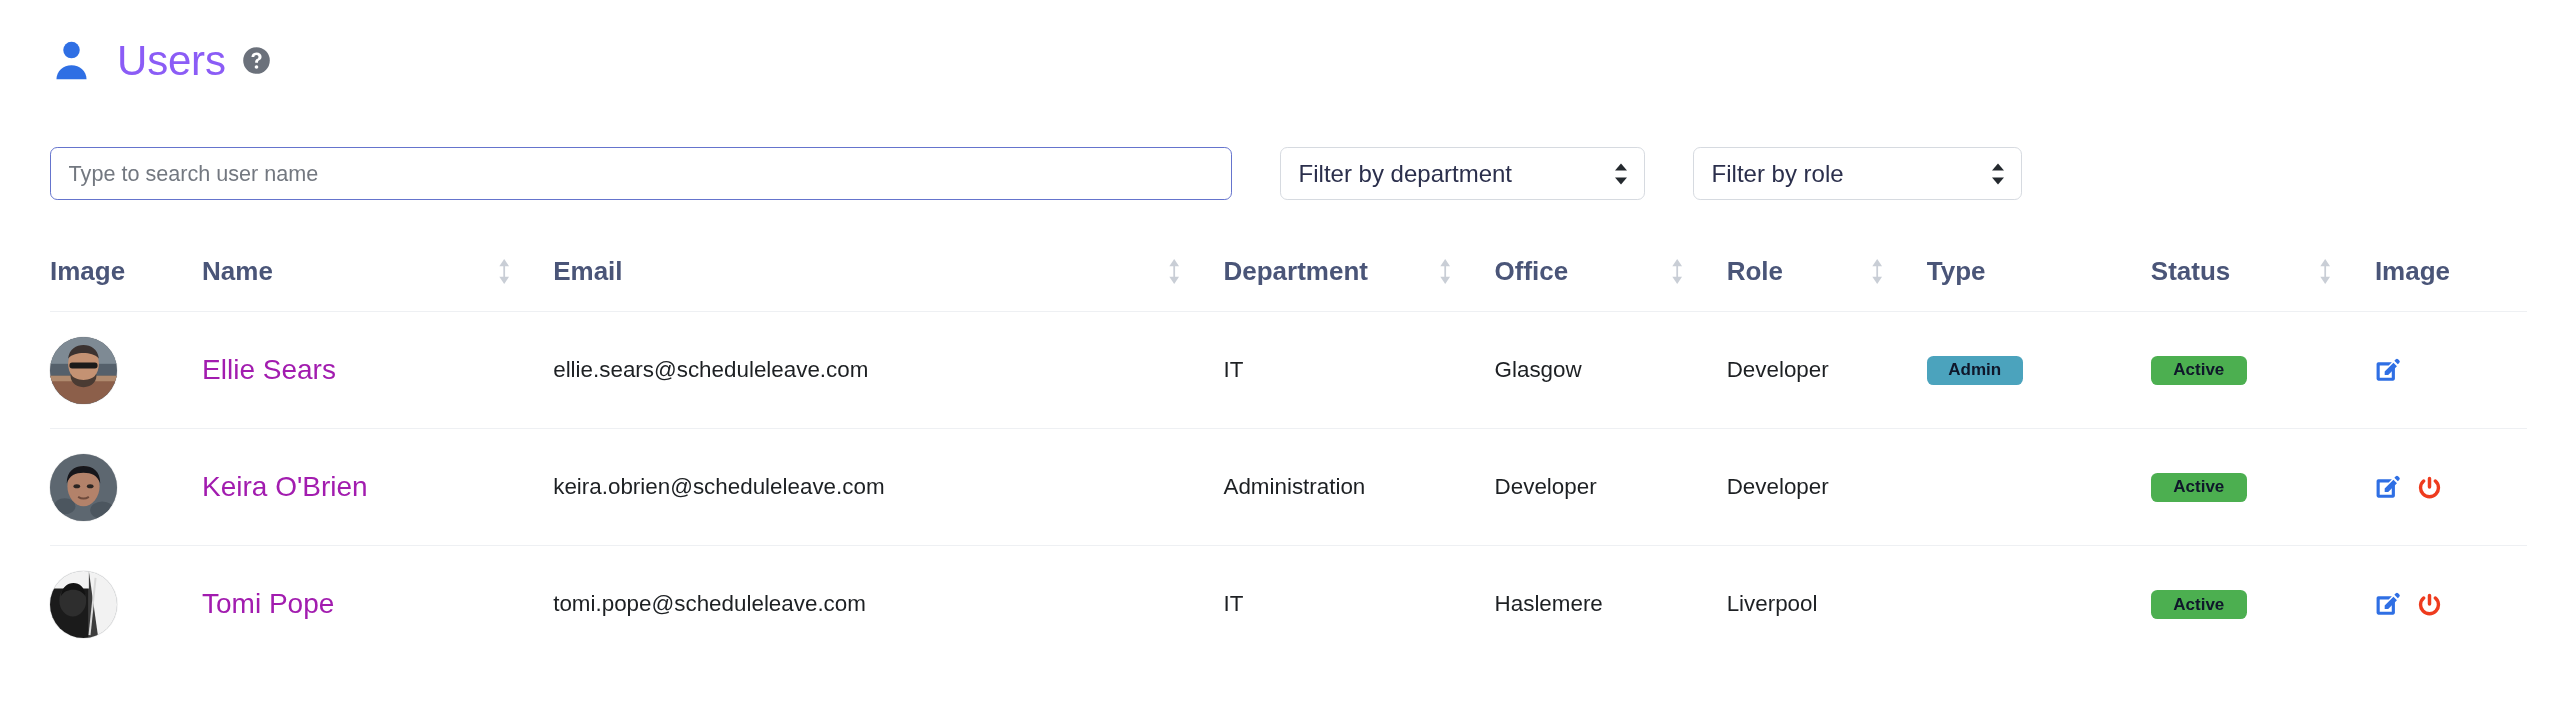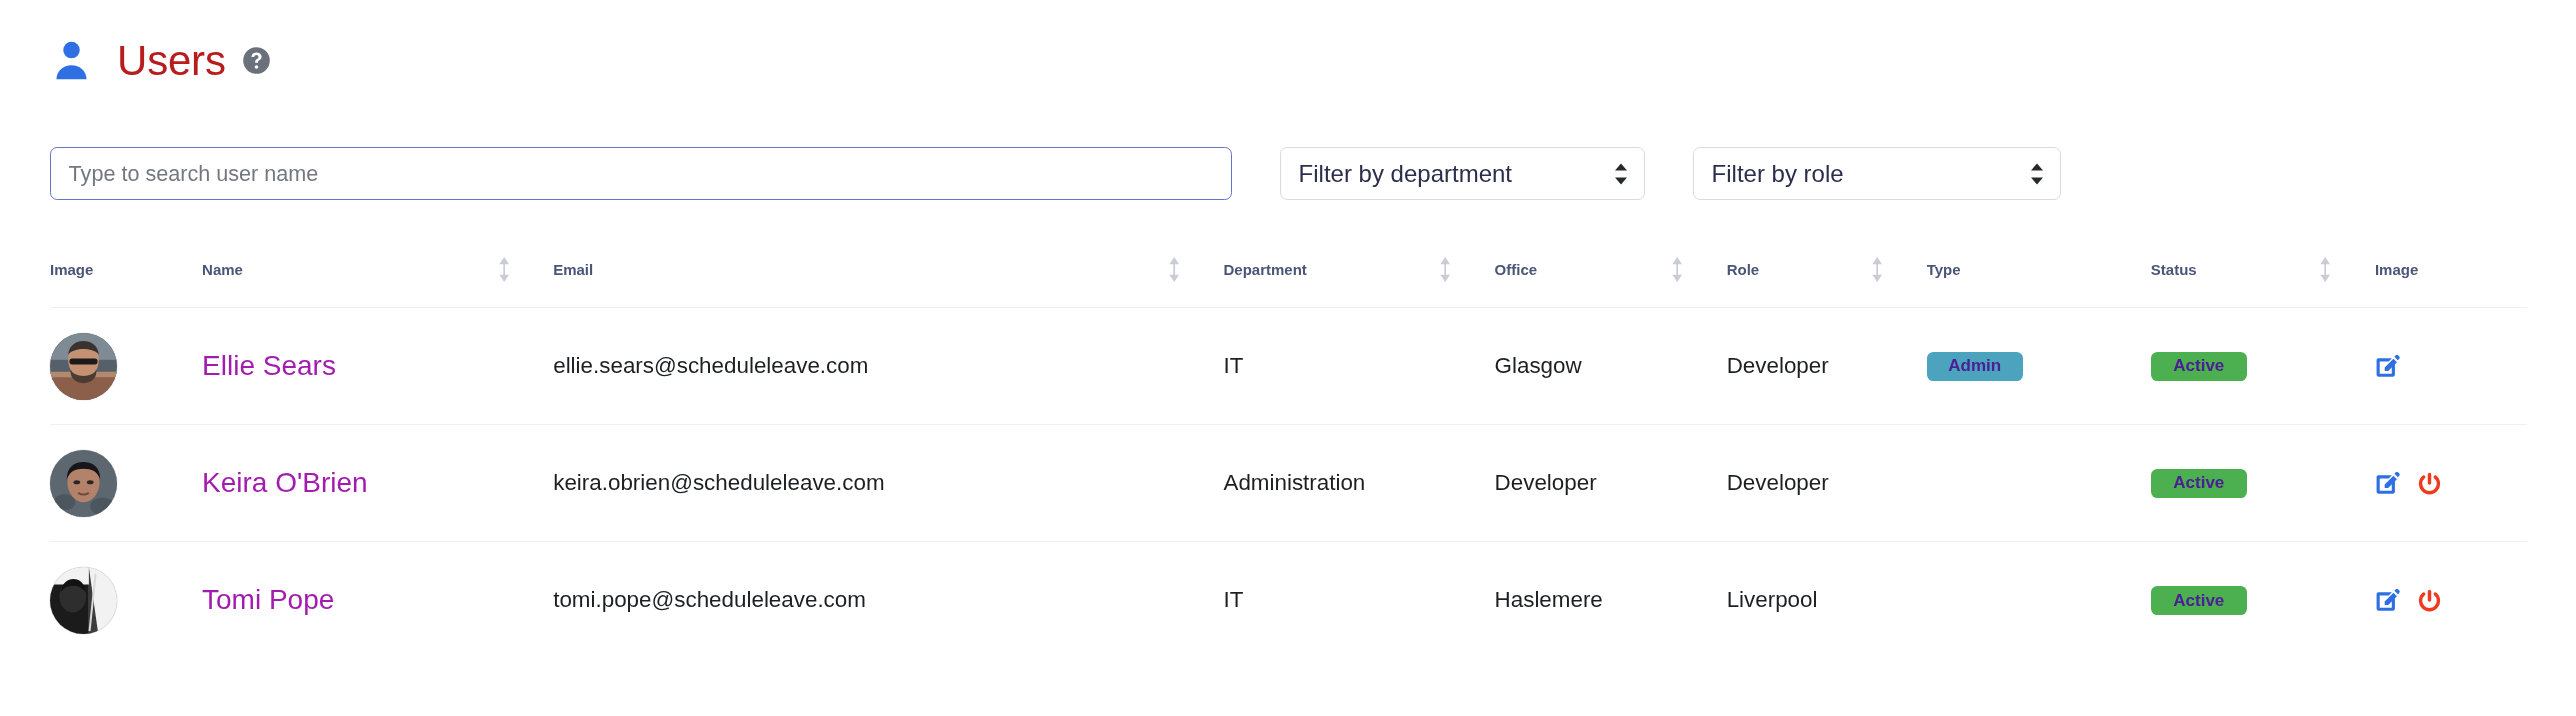--- a/index.html
+++ b/index.html
@@ -24,21 +24,21 @@
     display: flex;
     align-items: center;
     padding: 38px 0 0 50px;
     height: 83px;
   }
   .person-icon { width: 43px; height: 45px; display:block; flex: 0 0 auto; }
   .page-title {
     font-size: 42px;
     line-height: 42px;
     font-weight: 400;
-    color: #b91c1c;
+    color: #8b5cf6;
     margin-left: 24px;
     letter-spacing: -0.2px;
     white-space: nowrap;
   }
   .help-icon {
     width: 29px; height: 29px;
     margin-left: 16px;
     flex: 0 0 auto;
     display:block;
   }
@@ -67,21 +67,21 @@
   }
   .search-field::placeholder { color: #737880; }
 
   .select-wrap {
     position: relative;
     height: 53px;
     margin-left: 48px;
   }
   .select-wrap.dept { width: 365px; }
   .select-wrap.office { width: 365px; }
-  .select-wrap.role { width: 368px; }
+  .select-wrap.role { width: 329px; }
 
   .filter-select {
     width: 100%;
     height: 53px;
     border: 1.6px solid #d6dae0;
     border-radius: 7.2px;
     background: #fff;
     font-family: "Liberation Sans", sans-serif;
     font-size: 24px;
     color: #2b2f4c;
@@ -123,21 +123,21 @@
     left: 50px;
     width: 2477px;
   }
   table.users-table {
     width: 2477px;
     border-collapse: collapse;
     table-layout: fixed;
   }
   table.users-table th {
     text-align: center;
-    font-size: 15px;
+    font-size: 26px;
     font-weight: bold;
     color: #4a5578;
     padding: 0 0 24px 0;
     vertical-align: middle;
     white-space: nowrap;
   }
   table.users-table tbody tr { border-top: 1.6px solid #eef0f3; }
   table.users-table td {
     font-size: 22.4px;
     color: #1d2023;
@@ -182,21 +182,21 @@
 
   .name-link {
     color: #a21caf;
     text-decoration: none;
     font-size: 28px;
   }
 
   
   .badge {
     display: inline-block;
-    color: #4c1d95;
+    color: #0f172a;
     font-size: 17px;
     font-weight: bold;
     border-radius: 6.4px;
     padding: 5.6px 16px 6.4px 16px;
     line-height: 1;
     text-align: center;
     min-width: 96px;
   }
   .badge.type-admin  { background: #4ba3bd; }
   .badge.status-active { background: #4caf50; }

